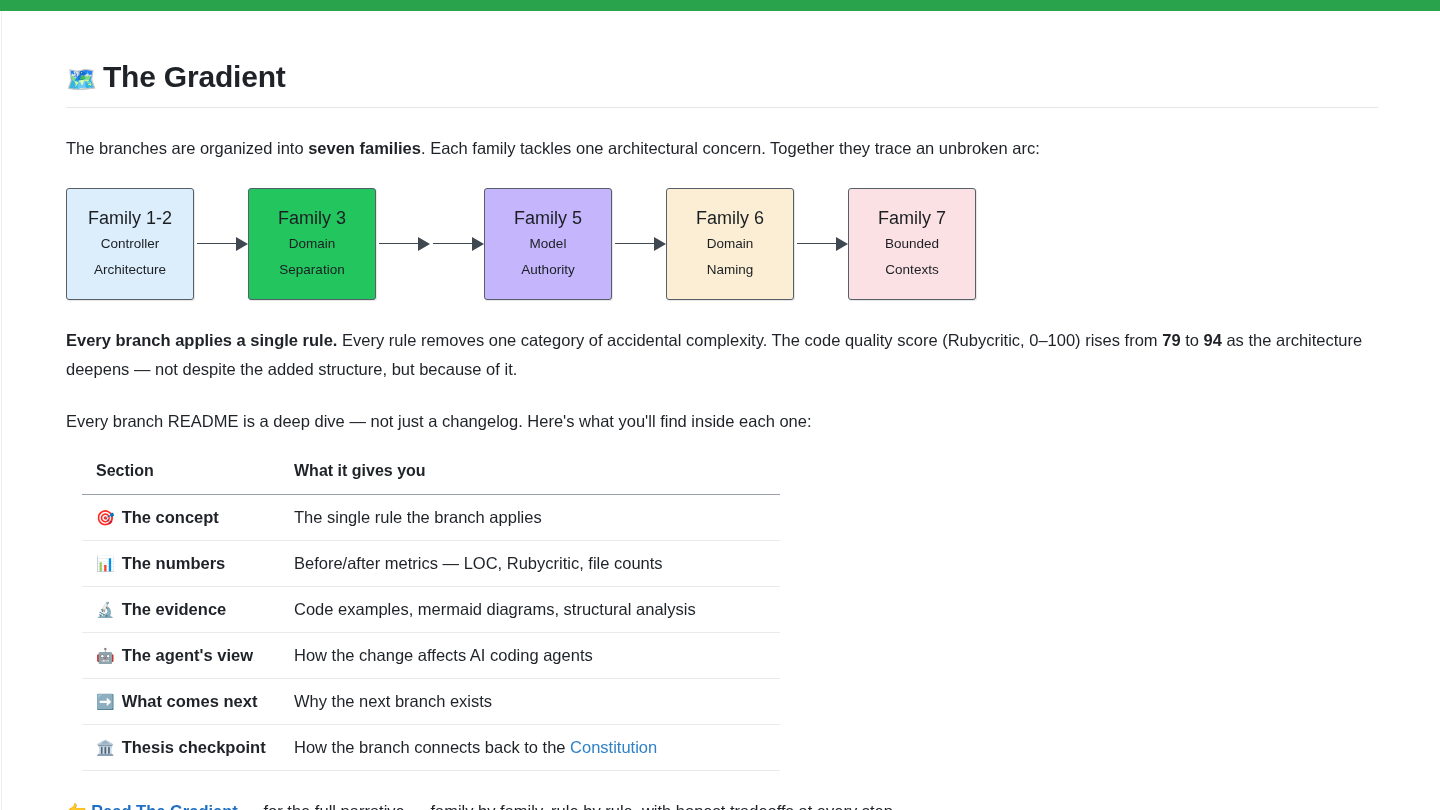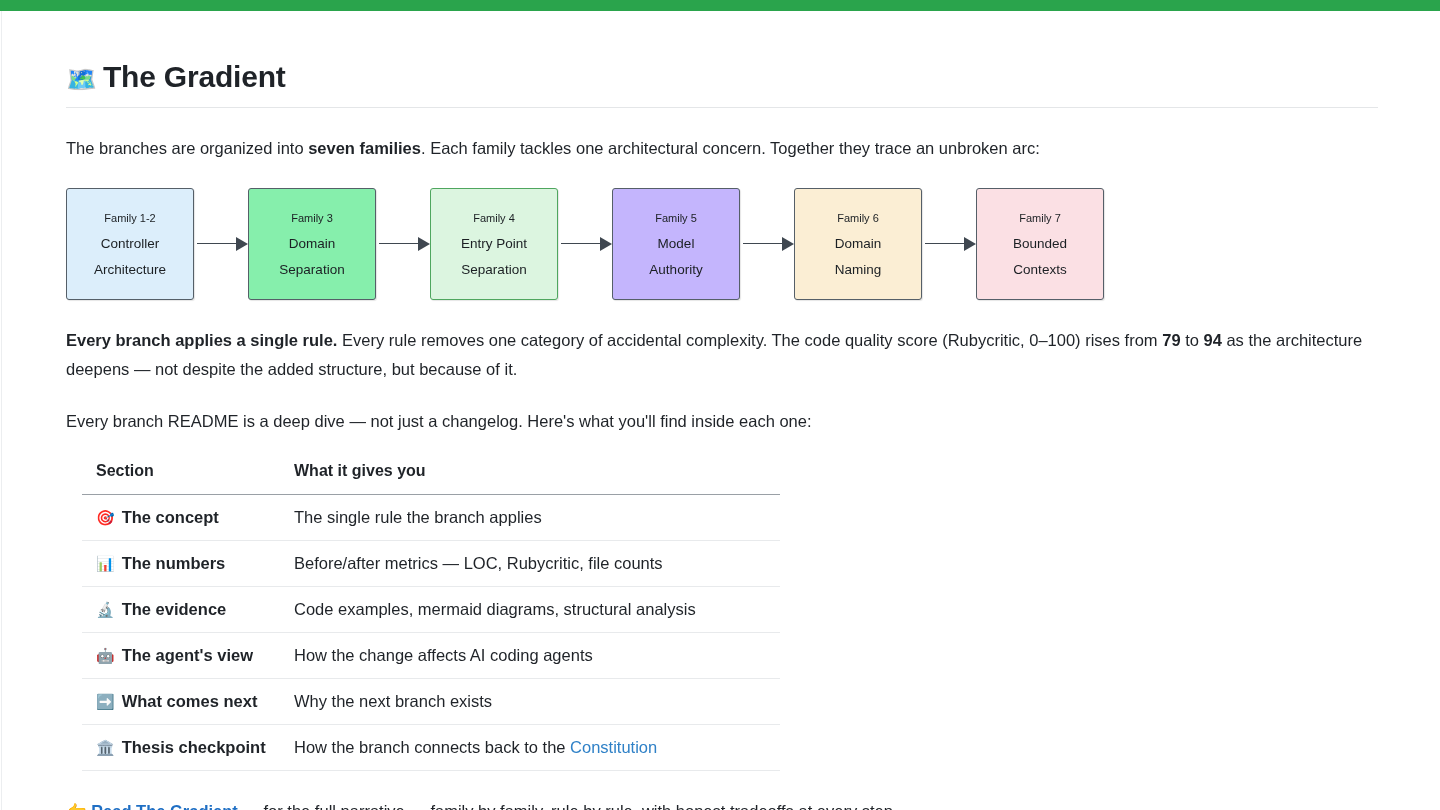--- a/index.html
+++ b/index.html
@@ -76,21 +76,21 @@
     height: 112px;
     border: 1.4px solid #555f68;
     border-radius: 3px;
     display: flex;
     flex-direction: column;
     align-items: center;
     justify-content: center;
     color: #1b1f23;
     box-shadow: 1px 1px 1px rgba(0,0,0,0.10);
   }
-  .fbox .t1 { font-size: 11px; line-height: 26px; }
+  .fbox .t1 { font-size: 18px; line-height: 26px; }
   .fbox .t2, .fbox .t3 { font-size: 13.5px; line-height: 26px; }
   .arrow {
     position: relative;
     width: 54px;
     height: 12px;
     display: flex;
     align-items: center;
   }
   .arrow .shaft {
     height: 1.8px;
@@ -159,33 +159,28 @@
       <div class="flow" id="flow">
           <div class="fbox" style="background: rgb(220, 238, 251); border-color: rgb(85, 95, 104);">
             <div class="t1">Family 1-2</div>
             <div class="t2">Controller</div>
             <div class="t3">Architecture</div>
           </div>
           <div class="arrow">
             <div class="shaft"></div>
             <div class="head"></div>
           </div>
-          <div class="fbox" style="background: #86efac; border-color: rgb(85, 95, 104);">
+          <div class="fbox" style="background: #22c55e; border-color: rgb(85, 95, 104);">
             <div class="t1">Family 3</div>
             <div class="t2">Domain</div>
             <div class="t3">Separation</div>
           </div>
           <div class="arrow">
             <div class="shaft"></div>
             <div class="head"></div>
-          </div>
-          <div class="fbox" style="background: rgb(220, 245, 224); border-color: rgb(79, 166, 95);">
-            <div class="t1">Family 4</div>
-            <div class="t2">Entry Point</div>
-            <div class="t3">Separation</div>
           </div>
           <div class="arrow">
             <div class="shaft"></div>
             <div class="head"></div>
           </div>
           <div class="fbox" style="background: #c4b5fd; border-color: rgb(85, 95, 104);">
             <div class="t1">Family 5</div>
             <div class="t2">Model</div>
             <div class="t3">Authority</div>
           </div>

